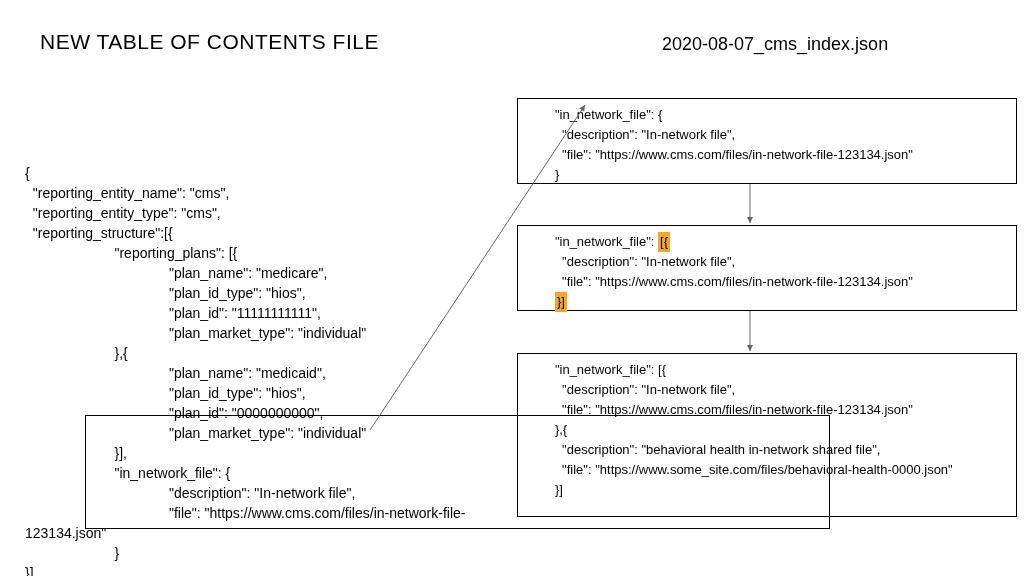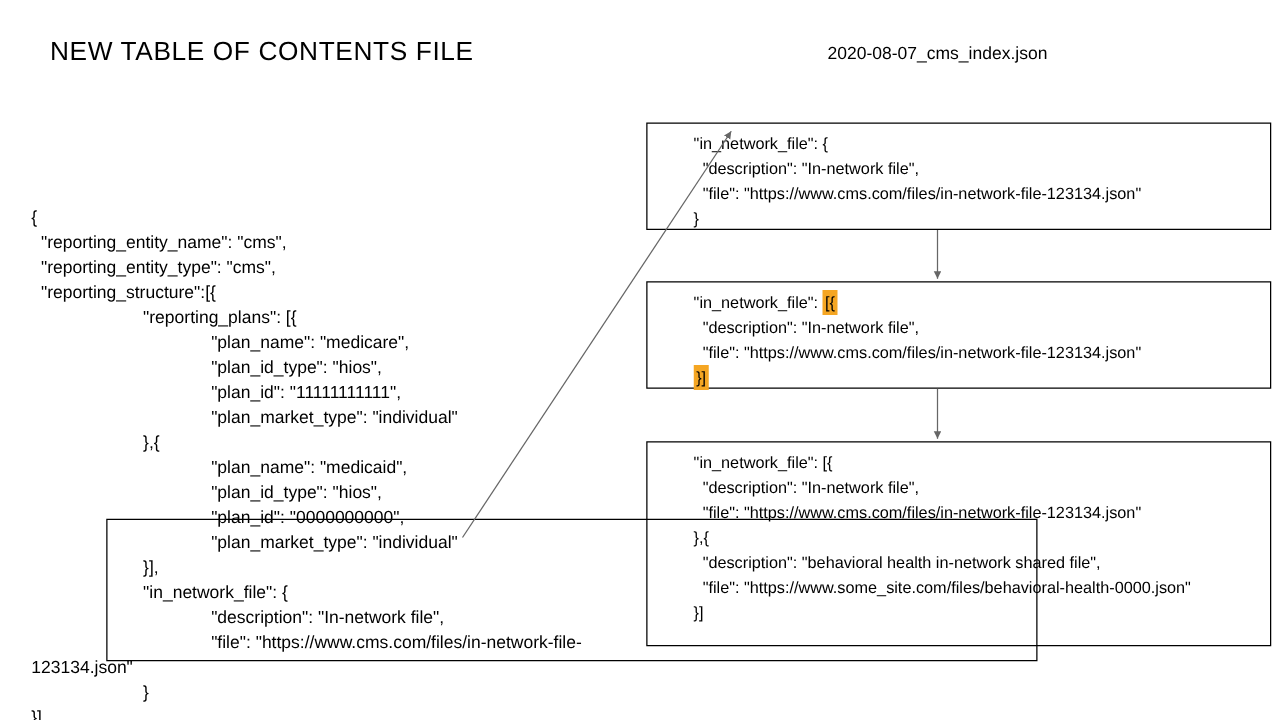--- a/index.html
+++ b/index.html
@@ -1,19 +1,19 @@
 <!DOCTYPE html>
 <html><head>
 <meta charset="utf-8">
 <style>
   * { margin: 0; padding: 0; box-sizing: border-box; }
   html, body { width: 1024px; height: 576px; background: #fff; font-family: Arial, Helvetica, sans-serif; overflow: hidden; }
   .page { position: relative; width: 952px; height: 576px; }
   .title { position: absolute; left: 40px; top: 30px; font-size: 21px; font-weight: 400; letter-spacing: 0.5px; }
-  .filename { position: absolute; left: 662px; top: 34px; font-size: 14px; }
+  .filename { position: absolute; left: 662px; top: 34px; font-size: 18px; }
   .code { position: absolute; left: 25px; top: 103px; font-size: 14px; line-height: 20px; white-space: pre; font-family: Arial, Helvetica, sans-serif; }
   .box { position: absolute; border: 1px solid #000; font-size: 13px; line-height: 20px; white-space: pre; padding: 6px 8px; background: transparent; }
   .box1 { left: 517px; top: 98px; width: 500px; height: 86px; }
   .box2 { left: 517px; top: 225px; width: 500px; height: 86px; }
   .box3 { left: 517px; top: 353px; width: 500px; height: 164px; }
   .box4 { left: 85px; top: 415px; width: 745px; height: 114px; background: transparent; }
   .hl { background: #f5a623; display: inline-block; padding: 0 2px; }
   svg.arrows { position: absolute; left: 0; top: 0; width: 1024px; height: 576px; pointer-events: none; }
   .code-inner { position: relative; }
 </style>

